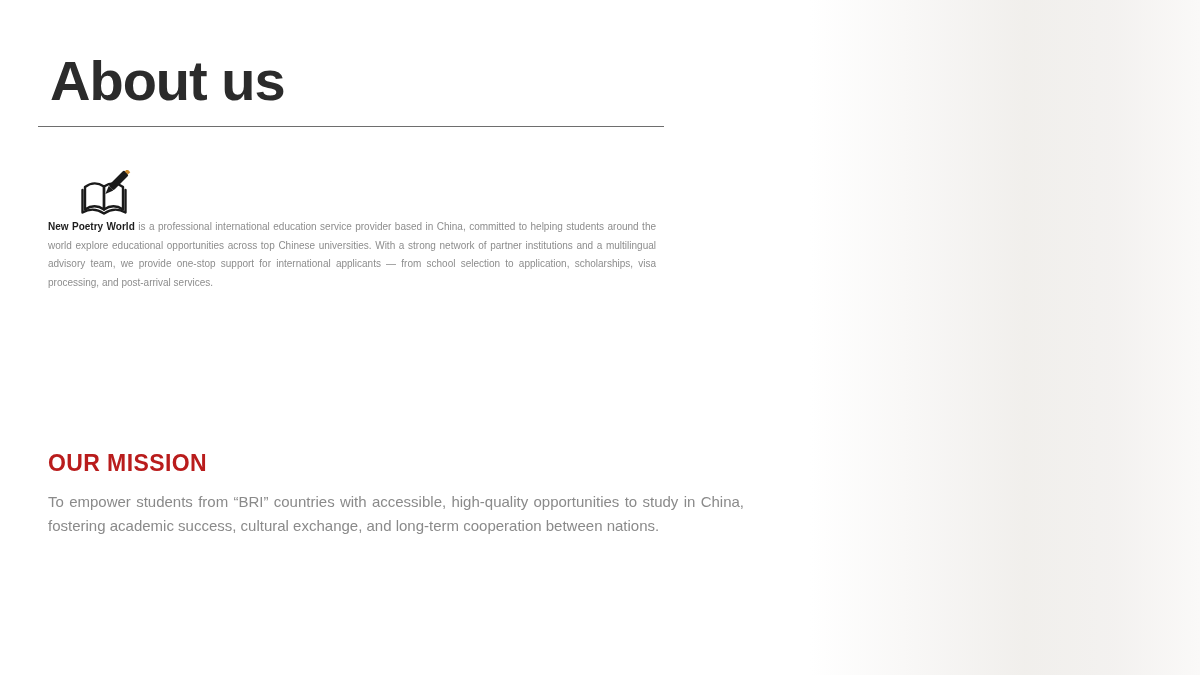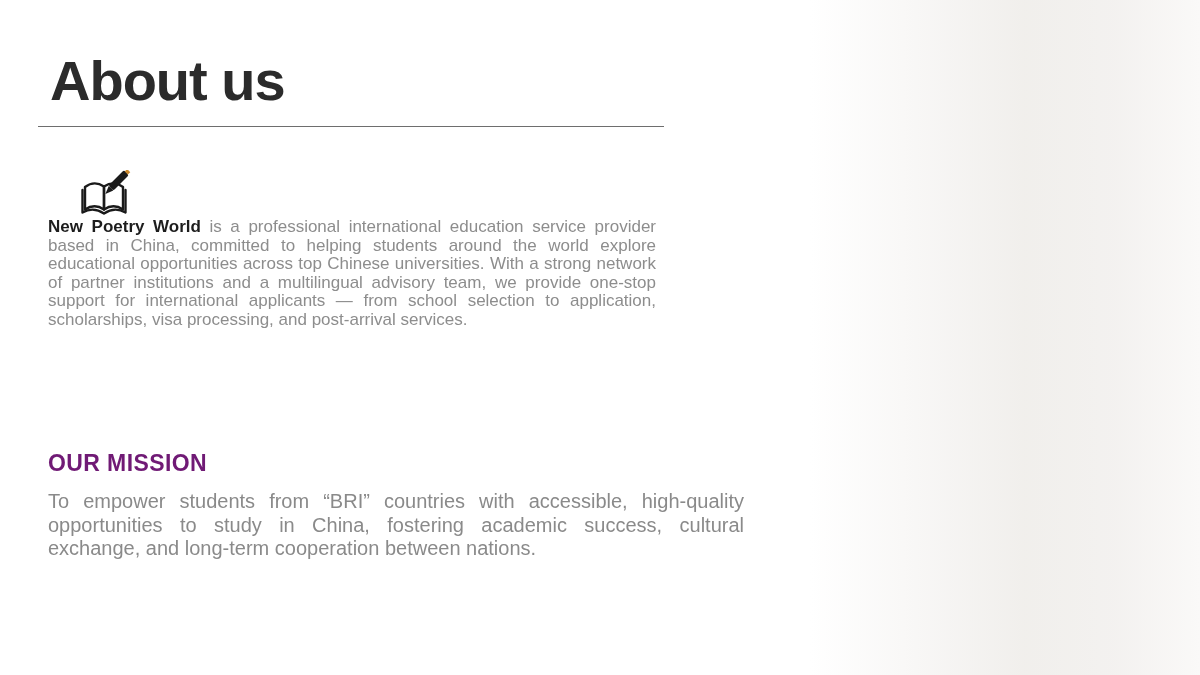--- a/index.html
+++ b/index.html
@@ -48,44 +48,44 @@
   .about-icon {
     position: absolute;
     left: 80px; top: 170px;
     width: 52px; height: 50px;
   }
 
   .about-para {
     position: absolute;
     left: 48px; top: 218px;
     width: 608px;
-    font-size: 17px;
+    font-size: 10px;
     line-height: 18.6px;
     color: #8d8d8d;
     text-align: justify;
   }
   .about-para .lead {
     color: #1d1d1d;
     font-weight: 700;
   }
 
   .mission-heading {
     position: absolute;
     left: 48px; top: 450px;
     font-size: 23px;
     font-weight: 700;
     letter-spacing: 0.4px;
-    color: #701a75;
+    color: #b91c1c;
   }
 
   .mission-para {
     position: absolute;
     left: 48px; top: 490px;
     width: 696px;
-    font-size: 20px;
+    font-size: 15px;
     line-height: 23.6px;
     color: #8a8a8a;
     text-align: justify;
   }
 </style>
 </head>
 <body>
 
 <div class="slide">
 

